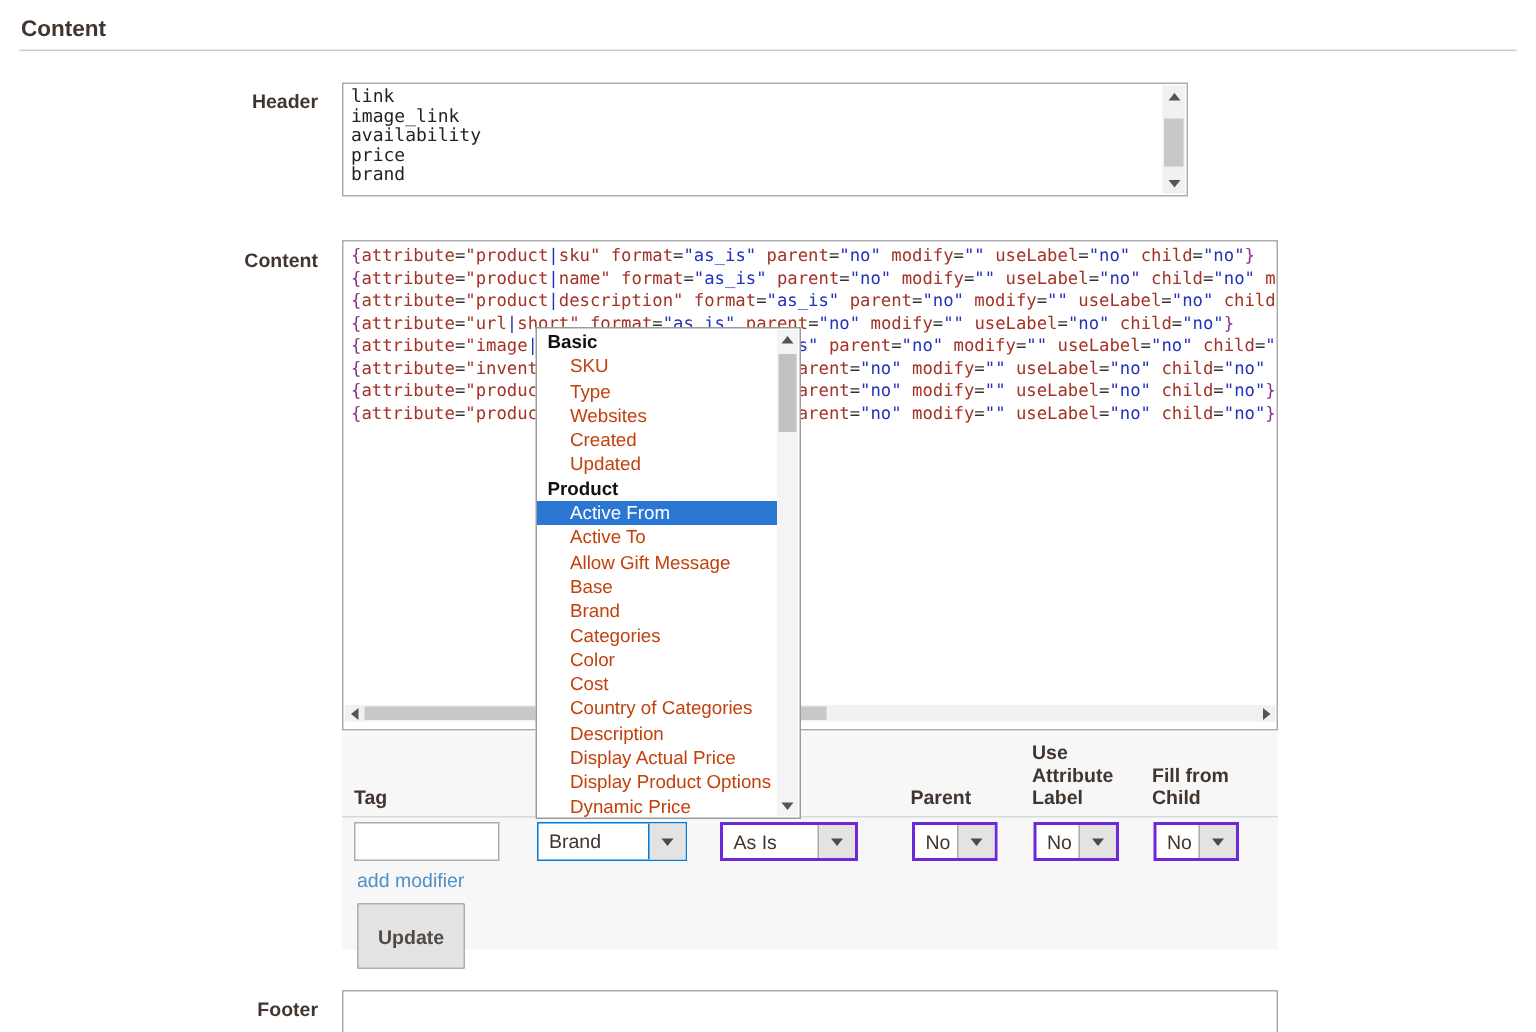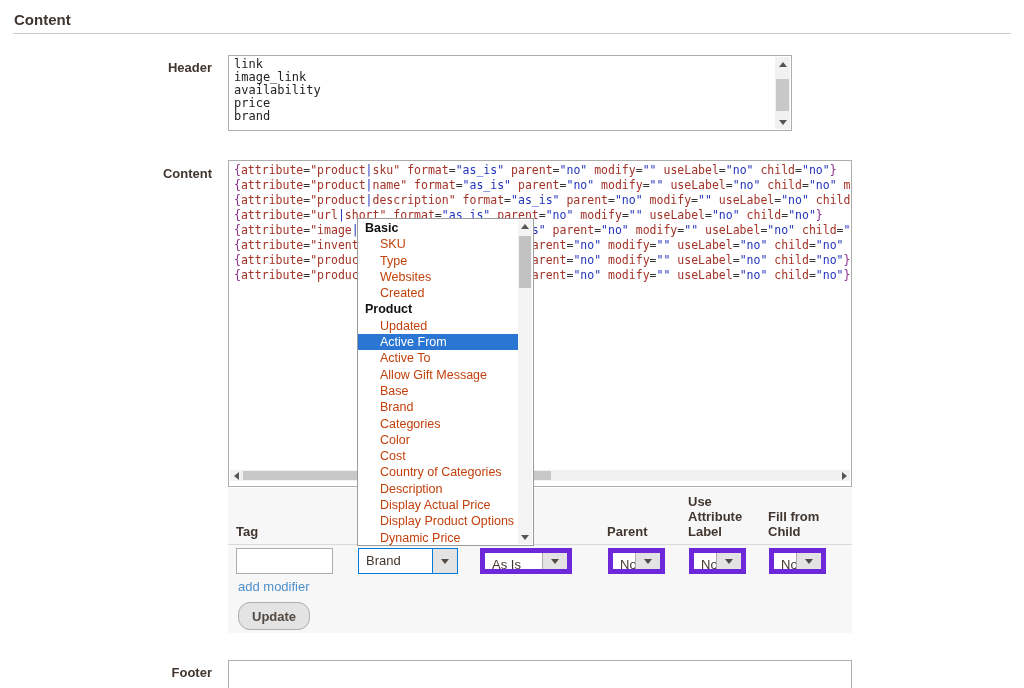--- a/index.html
+++ b/index.html
@@ -86,35 +86,35 @@
   .lbl-parent{left:379px;}
   .lbl-ual{left:460px;width:70px;}
   .lbl-ffc{left:540px;width:62px;}
 
   .text-input{
     position:absolute;top:60px;height:26px;background:#fff;border:1px solid #adadad;
     font-family:"Liberation Sans",sans-serif;font-size:13px;color:#41362f;padding:0 6px;outline:none;
   }
   .tag-input{left:8px;width:97px;}
 
-  .select{position:absolute;top:60px;height:26px;display:flex;background:#fff;border:5px solid #6d28d9;}
+  .select{position:absolute;top:60px;height:26px;display:flex;background:#fff;border:2px solid #6d28d9;}
   .select .sel-val{flex:1;font-size:13px;color:#41362f;line-height:24px;padding-left:7px;white-space:nowrap;overflow:hidden;}
   .select .sel-arrow{width:25px;background:#e3e3e3;border-left:1px solid #adadad;display:flex;align-items:center;justify-content:center;}
   .sel-tri{width:0;height:0;border-left:4px solid transparent;border-right:4px solid transparent;border-top:5px solid #514943;}
   .sel-attribute{left:130px;width:100px;border:1px solid var(--accent);}
   .sel-attribute .sel-arrow{border-left:1px solid var(--accent);}
   .sel-format{left:252px;width:92px;}
   .sel-parent{left:380px;width:57px;}
   .sel-ual{left:461px;width:57px;}
   .sel-ffc{left:541px;width:57px;}
 
   .add-modifier{position:absolute;left:10px;top:91px;font-size:13px;color:var(--link);cursor:pointer;}
   .update-btn{
-    position:absolute;left:10px;top:114px;height:28px;padding:0 13px;
-    background:#e3e3e3;border:1px solid #adadad;border-radius:12px;
+    position:absolute;left:10px;top:114px;height:44px;padding:0 13px;
+    background:#e3e3e3;border:1px solid #adadad;border-radius:1px;
     font-family:"Liberation Sans",sans-serif;font-size:13px;font-weight:600;color:#514943;text-align:right;
   }
 
   
   .footer-box{left:228px;top:660px;width:624px;height:50px;}
 </style>
 </head>
 <body>
 
 <div class="screen">
@@ -154,22 +154,22 @@
     </div>
   </div>
 
   <div class="dropdown">
     <div class="dd-list">
         <div class="dd-row dd-group">Basic</div>
         <div class="dd-row dd-item">SKU</div>
         <div class="dd-row dd-item">Type</div>
         <div class="dd-row dd-item">Websites</div>
         <div class="dd-row dd-item">Created</div>
+        <div class="dd-row dd-item">Updated</div>
         <div class="dd-row dd-group">Product</div>
-        <div class="dd-row dd-item">Updated</div>
         <div class="dd-row dd-item dd-selected">Active From</div>
         <div class="dd-row dd-item">Active To</div>
         <div class="dd-row dd-item">Allow Gift Message</div>
         <div class="dd-row dd-item">Base</div>
         <div class="dd-row dd-item">Brand</div>
         <div class="dd-row dd-item">Categories</div>
         <div class="dd-row dd-item">Color</div>
         <div class="dd-row dd-item">Cost</div>
         <div class="dd-row dd-item">Country of Categories</div>
         <div class="dd-row dd-item">Description</div>

